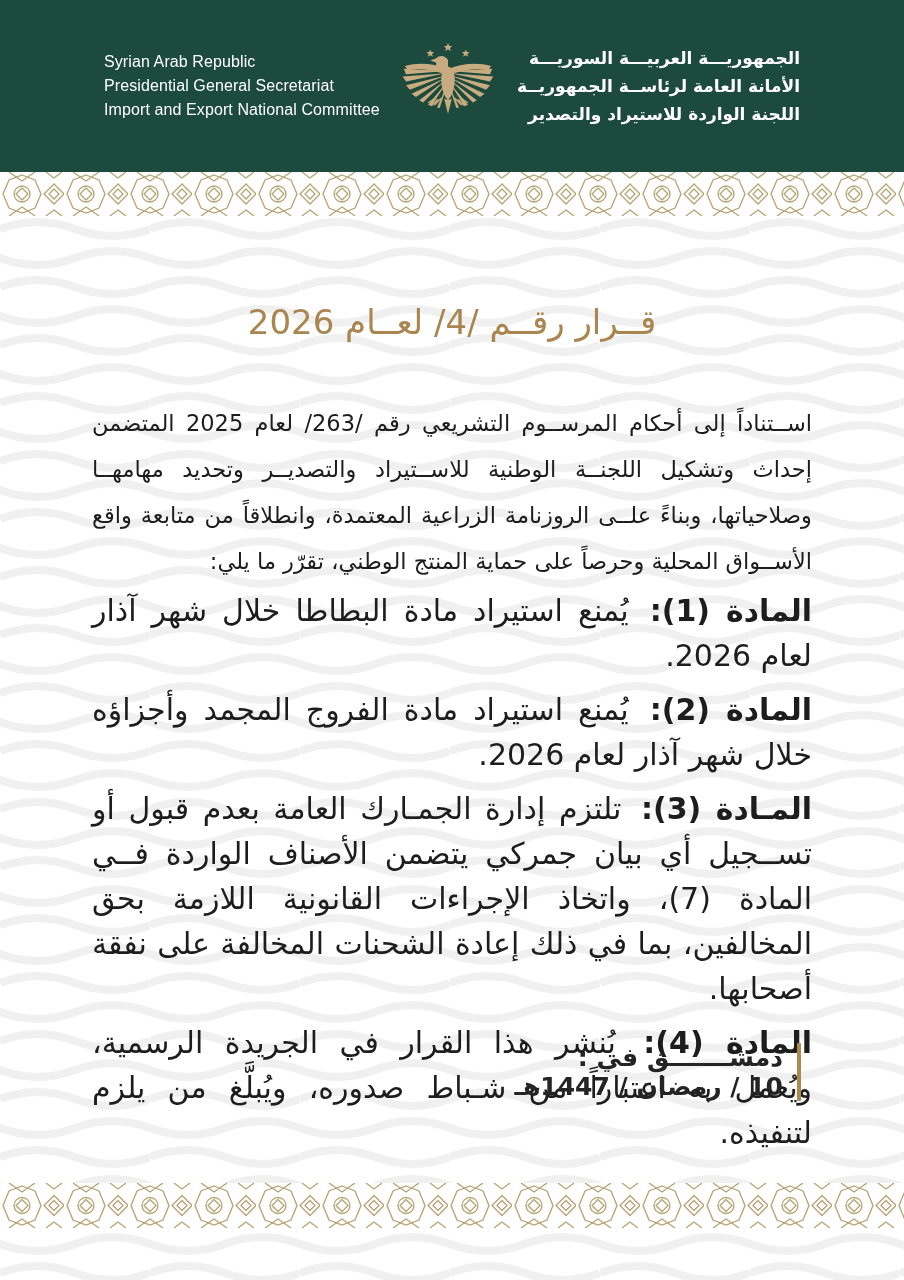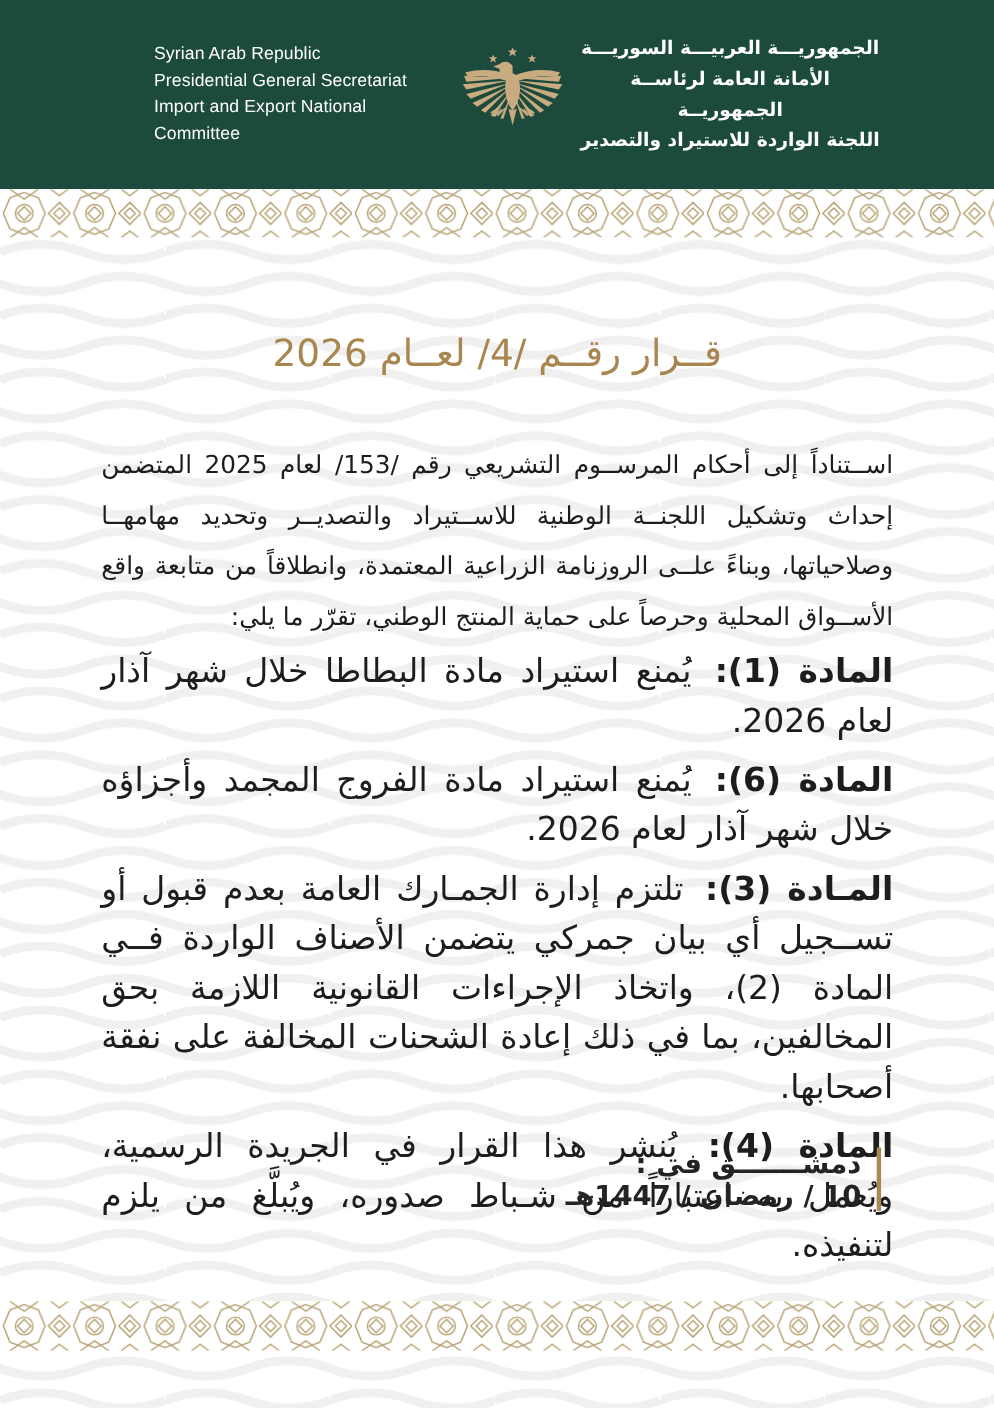--- a/index.html
+++ b/index.html
@@ -11,22 +11,22 @@
   
   .waves { position:absolute; top:214px; left:0; width:904px; height:1066px; z-index:0; }
   
   .masthead {
     position:absolute; top:0; left:0; width:904px; height:172px;
     background:#1c4a3d; z-index:2;
     display:flex; align-items:center; justify-content:space-between;
     padding:0 104px;
   }
   .issuer-en { color:#ffffff; font-family:"Liberation Sans", sans-serif;
-    font-size:16px; line-height:24px; font-weight:500; letter-spacing:.1px;margin-left:36px; }
-  .issuer-ar { color:#ffffff; direction:rtl; text-align:center;
+    font-size:16px; line-height:24px; font-weight:500; letter-spacing:.1px; }
+  .issuer-ar { color:#ffffff; direction:rtl; text-align:right;
     font-size:17px; line-height:28px; font-weight:600; }
   .emblem { display:flex; align-items:center; justify-content:center; margin-top:2px; }
   .emblem svg { width:122px; height:94px; }
   
   .band { position:absolute; left:0; width:904px; z-index:2; background:#ffffff; }
   .band-top { top:172px; height:44px; }
   .band-bottom { top:1183px; height:45px; }
   .band svg { display:block; width:904px; height:100%; }
   
   .title {
@@ -140,34 +140,34 @@
           </g>
         </pattern>
       </defs>
       <rect width="904" height="44" fill="#ffffff"></rect>
       <rect width="904" height="44" fill="url(#geo1)"></rect>
     </svg>
   </div>
 
   <h1 class="title">قــرار رقــم /4/ لعــام 2026</h1>
 
-  <p class="preamble">اســتناداً إلى أحكام المرســوم التشريعي رقم /153/ لعام 2025 المتضمن إحداث وتشكيل اللجنــة الوطنية للاســتيراد والتصديــر وتحديد مهامهــا وصلاحياتها، وبناءً علــى الروزنامة الزراعية المعتمدة، وانطلاقاً من متابعة واقع الأســواق المحلية وحرصاً على حماية المنتج الوطني، تقرّر ما يلي:</p>
+  <p class="preamble">اســتناداً إلى أحكام المرســوم التشريعي رقم /263/ لعام 2025 المتضمن إحداث وتشكيل اللجنــة الوطنية للاســتيراد والتصديــر وتحديد مهامهــا وصلاحياتها، وبناءً علــى الروزنامة الزراعية المعتمدة، وانطلاقاً من متابعة واقع الأســواق المحلية وحرصاً على حماية المنتج الوطني، تقرّر ما يلي:</p>
 
   <div class="articles">
     <p class="article">
       <b>المادة (1):</b>
       <span>يُمنع استيراد مادة البطاطا خلال شهر آذار لعام 2026.</span>
     </p>
     <p class="article">
-      <b>المادة (6):</b>
+      <b>المادة (2):</b>
       <span>يُمنع استيراد مادة الفروج المجمد وأجزاؤه خلال شهر آذار لعام 2026.</span>
     </p>
     <p class="article">
       <b>المـادة (3):</b>
-      <span>تلتزم إدارة الجمـارك العامة بعدم قبول أو تســجيل أي بيان جمركي يتضمن الأصناف الواردة فــي المادة (2)، واتخاذ الإجراءات القانونية اللازمة بحق المخالفين، بما في ذلك إعادة الشحنات المخالفة على نفقة أصحابها.</span>
+      <span>تلتزم إدارة الجمـارك العامة بعدم قبول أو تســجيل أي بيان جمركي يتضمن الأصناف الواردة فــي المادة (7)، واتخاذ الإجراءات القانونية اللازمة بحق المخالفين، بما في ذلك إعادة الشحنات المخالفة على نفقة أصحابها.</span>
     </p>
     <p class="article">
       <b>المادة (4):</b>
       <span>يُنشر هذا القرار في الجريدة الرسمية، ويُعمل به اعتباراً من شـباط صدوره، ويُبلَّغ من يلزم لتنفيذه.</span>
     </p>
   </div>
 
   <div class="dateblock">
     <div class="date-bar"></div>
     <div class="date-lines">

